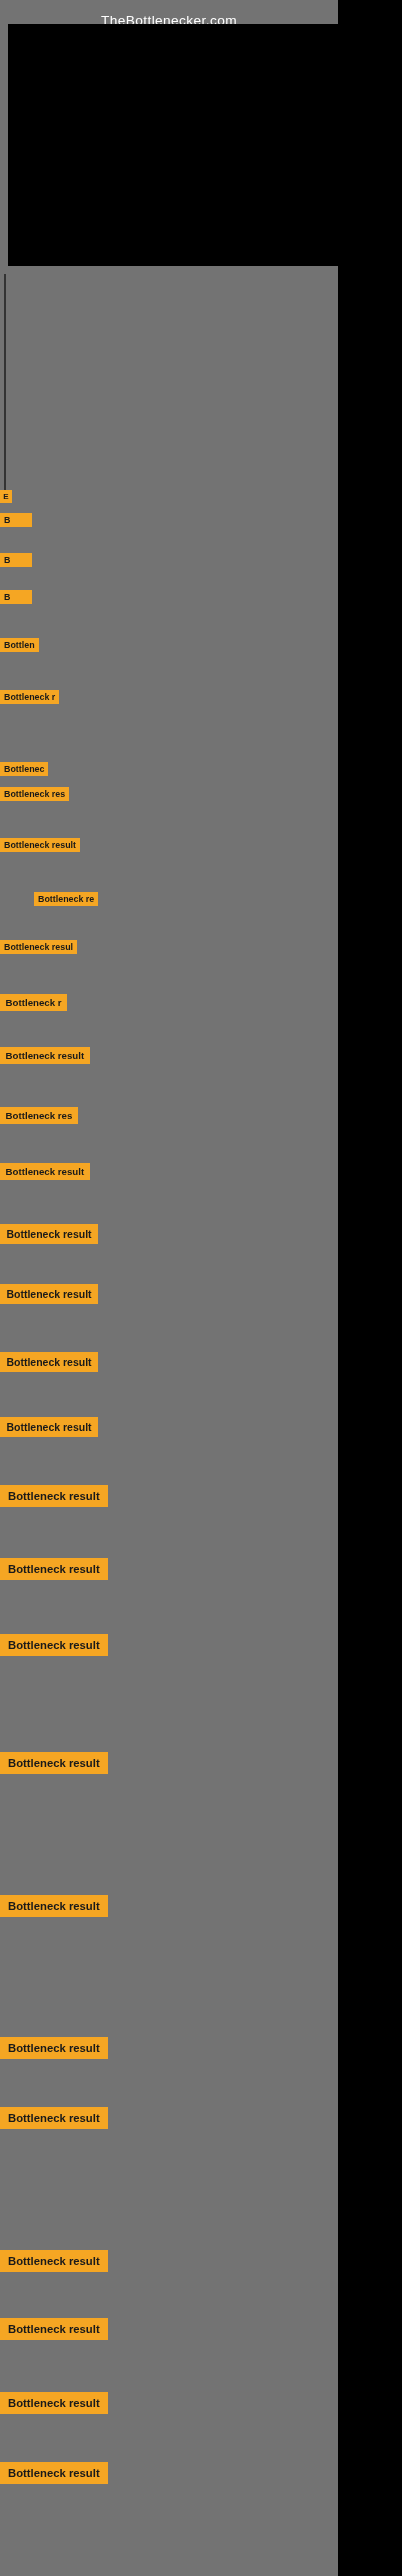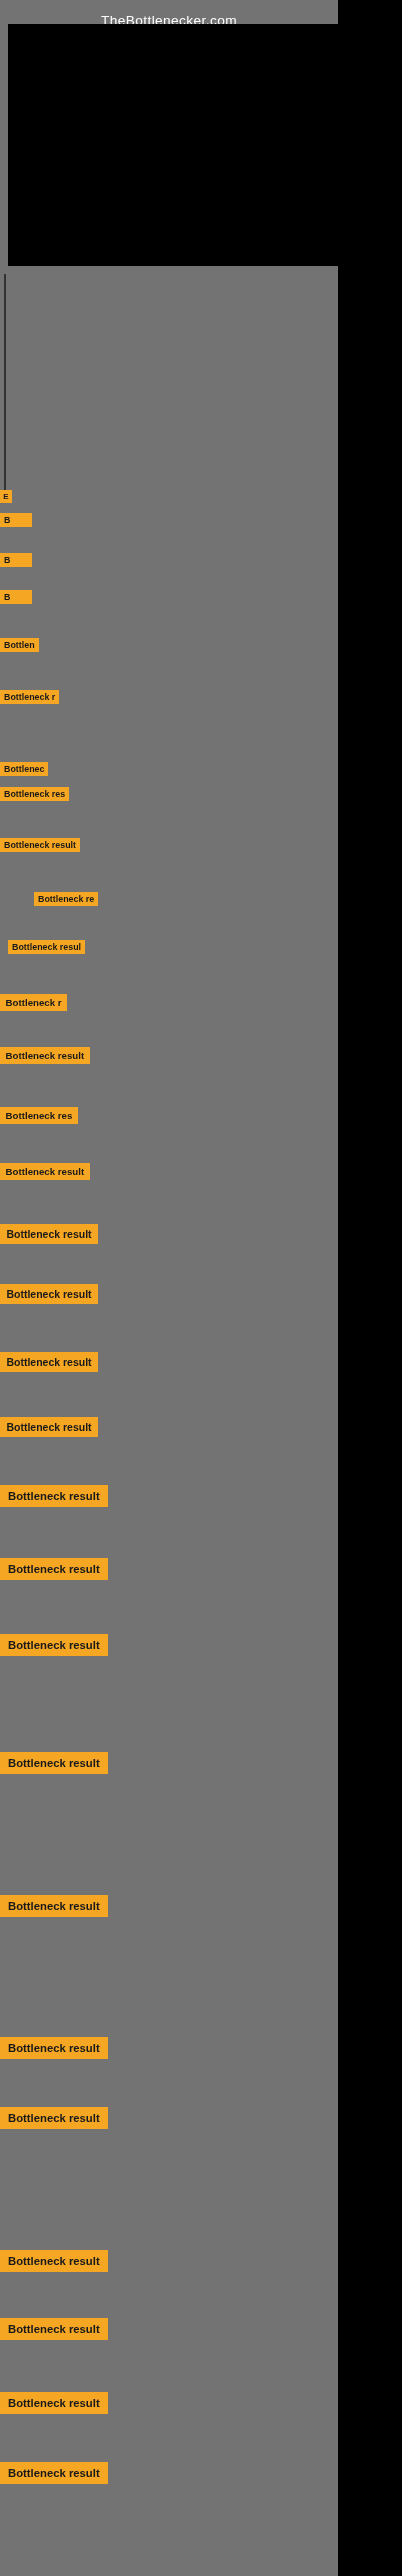--- a/index.html
+++ b/index.html
@@ -55,21 +55,21 @@
   <div id="items-container">
       <div style="position: absolute; top: 511px; left: 0px;"><span style="background-color: rgb(245, 166, 35); color: rgb(26, 26, 26); font-size: 8.9px; font-weight: 700; padding: 2.4px 4px; display: inline-block; white-space: nowrap; min-width: 32px; font-family: Arial, sans-serif;">B</span></div>
       <div style="position: absolute; top: 551px; left: 0px;"><span style="background-color: rgb(245, 166, 35); color: rgb(26, 26, 26); font-size: 8.9px; font-weight: 700; padding: 2.4px 4px; display: inline-block; white-space: nowrap; min-width: 32px; font-family: Arial, sans-serif;">B</span></div>
       <div style="position: absolute; top: 588px; left: 0px;"><span style="background-color: rgb(245, 166, 35); color: rgb(26, 26, 26); font-size: 8.9px; font-weight: 700; padding: 2.4px 4px; display: inline-block; white-space: nowrap; min-width: 32px; font-family: Arial, sans-serif;">B</span></div>
       <div style="position: absolute; top: 636px; left: 0px; text-decoration: underline;"><span style="background-color: rgb(245, 166, 35); color: rgb(26, 26, 26); font-size: 8.9px; font-weight: 700; padding: 2.4px 4px; display: inline-block; white-space: nowrap; min-width: 32px; font-family: Arial, sans-serif;">Bottlen</span></div>
       <div style="position: absolute; top: 688px; left: 0px;"><span style="background-color: rgb(245, 166, 35); color: rgb(26, 26, 26); font-size: 8.9px; font-weight: 700; padding: 2.4px 4px; display: inline-block; white-space: nowrap; min-width: 32px; font-family: Arial, sans-serif;">Bottleneck r</span></div>
       <div style="position: absolute; top: 760px; left: 0px;"><span style="background-color: rgb(245, 166, 35); color: rgb(26, 26, 26); font-size: 8.9px; font-weight: 700; padding: 2.4px 4px; display: inline-block; white-space: nowrap; min-width: 32px; font-family: Arial, sans-serif;">Bottlenec</span></div>
       <div style="position: absolute; top: 785px; left: 0px;"><span style="background-color: rgb(245, 166, 35); color: rgb(26, 26, 26); font-size: 8.9px; font-weight: 700; padding: 2.4px 4px; display: inline-block; white-space: nowrap; min-width: 32px; font-family: Arial, sans-serif;">Bottleneck res</span></div>
       <div style="position: absolute; top: 836px; left: 0px;"><span style="background-color: rgb(245, 166, 35); color: rgb(26, 26, 26); font-size: 8.9px; font-weight: 700; padding: 2.4px 4px; display: inline-block; white-space: nowrap; min-width: 32px; font-family: Arial, sans-serif;">Bottleneck result</span></div>
       <div style="position: absolute; top: 890px; left: 0px; margin-left: 34px;"><span style="background-color: rgb(245, 166, 35); color: rgb(26, 26, 26); font-size: 8.9px; font-weight: 700; padding: 2.4px 4px; display: inline-block; white-space: nowrap; min-width: 32px; font-family: Arial, sans-serif;">Bottleneck re</span></div>
-      <div style="position: absolute; top: 938px; left: 0px;"><span style="background-color: rgb(245, 166, 35); color: rgb(26, 26, 26); font-size: 8.9px; font-weight: 700; padding: 2.4px 4px; display: inline-block; white-space: nowrap; min-width: 32px; font-family: Arial, sans-serif; margin-left: 8px;">Bottleneck resul</span></div>
+      <div style="position: absolute; top: 938px; left: 0px;"><span style="background-color: rgb(245, 166, 35); color: rgb(26, 26, 26); font-size: 8.9px; font-weight: 700; padding: 2.4px 4px; display: inline-block; white-space: nowrap; min-width: 32px; font-family: Arial, sans-serif;">Bottleneck resul</span></div>
       <div style="position: absolute; top: 994px; left: 0px;"><span style="background-color: rgb(245, 166, 35); color: rgb(26, 26, 26); font-size: 9.7px; font-weight: 700; padding: 3.2px 5.6px; display: inline-block; white-space: nowrap; min-width: 64px; font-family: Arial, sans-serif;">Bottleneck r</span></div>
       <div style="position: absolute; top: 1047px; left: 0px;"><span style="background-color: rgb(245, 166, 35); color: rgb(26, 26, 26); font-size: 9.7px; font-weight: 700; padding: 3.2px 5.6px; display: inline-block; white-space: nowrap; min-width: 64px; font-family: Arial, sans-serif;">Bottleneck result</span></div>
       <div style="position: absolute; top: 1107px; left: 0px;"><span style="background-color: rgb(245, 166, 35); color: rgb(26, 26, 26); font-size: 9.7px; font-weight: 700; padding: 3.2px 5.6px; display: inline-block; white-space: nowrap; min-width: 64px; font-family: Arial, sans-serif;">Bottleneck res</span></div>
       <div style="position: absolute; top: 1163px; left: 0px;"><span style="background-color: rgb(245, 166, 35); color: rgb(26, 26, 26); font-size: 9.7px; font-weight: 700; padding: 3.2px 5.6px; display: inline-block; white-space: nowrap; min-width: 64px; font-family: Arial, sans-serif;">Bottleneck result</span></div>
       <div style="position: absolute; top: 1224px; left: 0px;"><span style="background-color: rgb(245, 166, 35); color: rgb(26, 26, 26); font-size: 10.5px; font-weight: 700; padding: 4px 6.4px; display: inline-block; white-space: nowrap; min-width: 89px; font-family: Arial, sans-serif;">Bottleneck result</span></div>
       <div style="position: absolute; top: 1284px; left: 0px;"><span style="background-color: rgb(245, 166, 35); color: rgb(26, 26, 26); font-size: 10.5px; font-weight: 700; padding: 4px 6.4px; display: inline-block; white-space: nowrap; min-width: 89px; font-family: Arial, sans-serif;">Bottleneck result</span></div>
       <div style="position: absolute; top: 1352px; left: 0px;"><span style="background-color: rgb(245, 166, 35); color: rgb(26, 26, 26); font-size: 10.5px; font-weight: 700; padding: 4px 6.4px; display: inline-block; white-space: nowrap; min-width: 89px; font-family: Arial, sans-serif;">Bottleneck result</span></div>
       <div style="position: absolute; top: 1417px; left: 0px;"><span style="background-color: rgb(245, 166, 35); color: rgb(26, 26, 26); font-size: 10.5px; font-weight: 700; padding: 4px 6.4px; display: inline-block; white-space: nowrap; min-width: 89px; font-family: Arial, sans-serif;">Bottleneck result</span></div>
       <div style="position: absolute; top: 1485px; left: 0px;"><span style="background-color: rgb(245, 166, 35); color: rgb(26, 26, 26); font-size: 11.3px; font-weight: 700; padding: 4.8px 8px; display: inline-block; white-space: nowrap; min-width: 105px; font-family: Arial, sans-serif;">Bottleneck result</span></div>
       <div style="position: absolute; top: 1558px; left: 0px;"><span style="background-color: rgb(245, 166, 35); color: rgb(26, 26, 26); font-size: 11.3px; font-weight: 700; padding: 4.8px 8px; display: inline-block; white-space: nowrap; min-width: 105px; font-family: Arial, sans-serif;">Bottleneck result</span></div>

